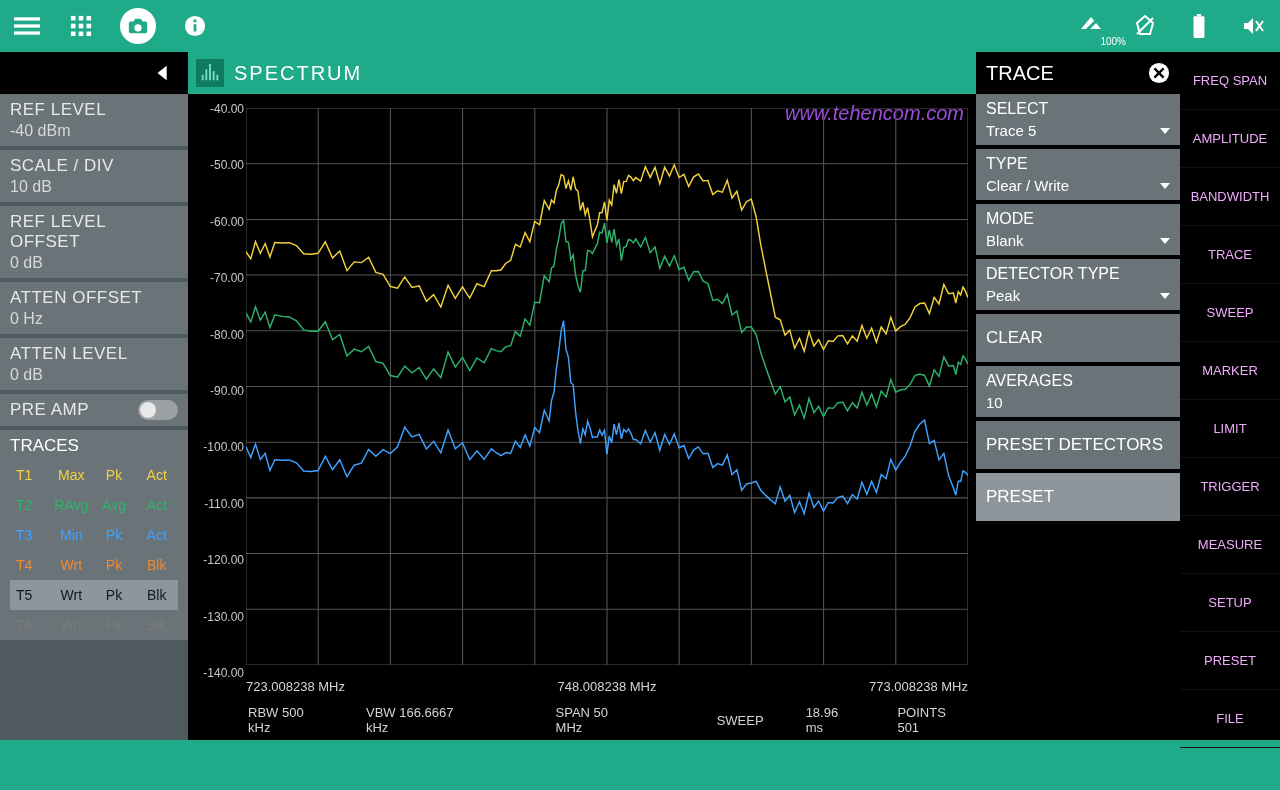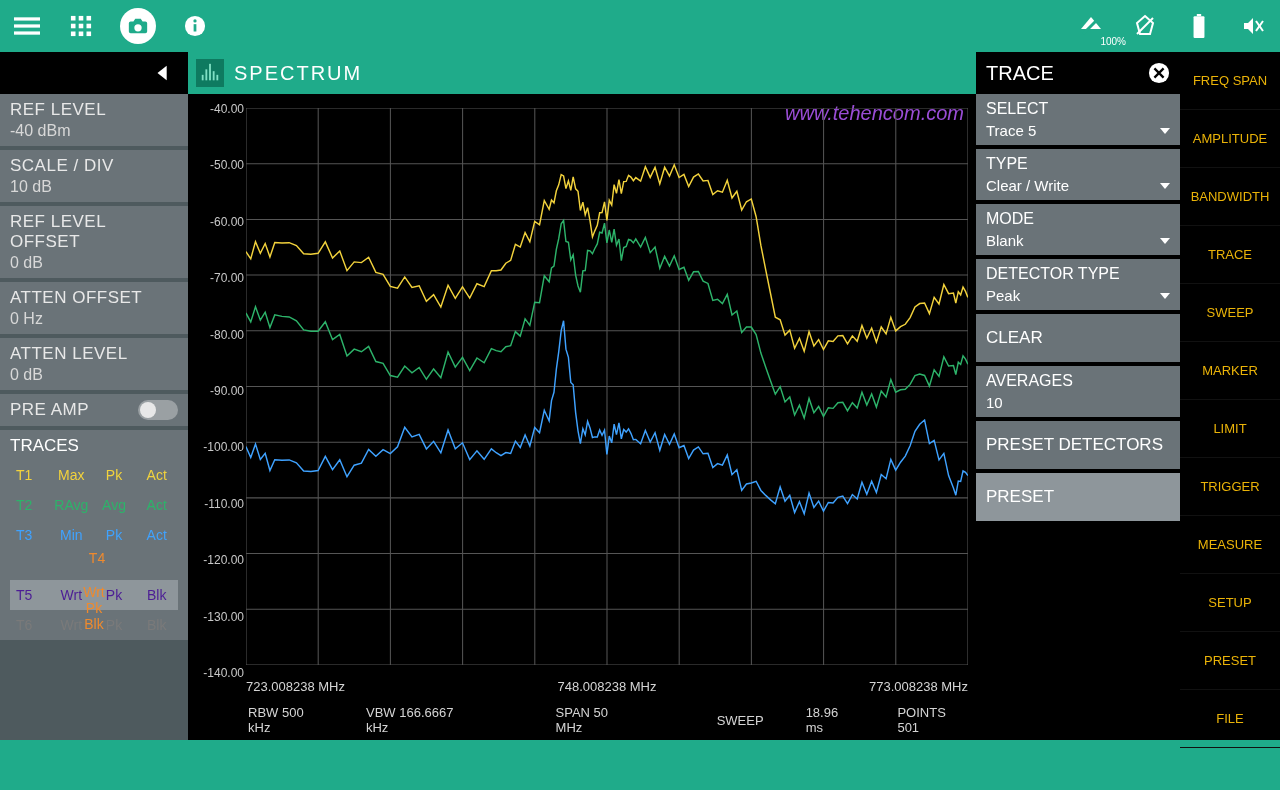--- a/index.html
+++ b/index.html
@@ -37,21 +37,21 @@
 .bottom-info .sp{flex:1}
 .tracepanel{width:204px;background:#000;display:flex;flex-direction:column}
 .tracepanel .hdr{height:42px;display:flex;align-items:center;justify-content:space-between;padding:0 10px;font-size:20px}
 .dd{background:#6a7378;margin:0 0 4px 0;padding:6px 10px 6px 10px;position:relative}
 .dd .dl{font-size:16px}
 .dd .dv{font-size:15px;margin-top:4px;display:flex;justify-content:space-between;align-items:center}
 .dd .triangle{width:0;height:0;border-left:5px solid transparent;border-right:5px solid transparent;border-top:6px solid #fff}
 .btn{background:#6a7378;margin:0 0 4px 0;padding:14px 10px;font-size:17px}
 .btn.preset{background:#8e969b}
 .rightpanel{width:100px;background:#000;display:flex;flex-direction:column}
-.menu-item{flex:0 0 57px;display:flex;align-items:center;justify-content:center;font-size:13px;color:#eab308;text-align:center;border-bottom:1px solid #111}
+.menu-item{flex:0 0 57px;display:flex;align-items:center;justify-content:center;font-size:13px;color:#f0abfc;text-align:center;border-bottom:1px solid #111}
 .bottombar{height:50px;background:#1fab8a}
 svg{display:block}
 </style>
 </head>
 <body>
 
 <div class="topbar">
   <div class="tb-left">
     <div class="icon-btn">
         <svg width="26" height="26" viewBox="0 0 24 24" fill="#fff">
@@ -162,27 +162,27 @@
             <span>RAvg</span>
             <span>Avg</span>
             <span>Act</span>
           </div>
           <div class="trow" style="color: rgb(63, 162, 255);">
             <span>T3</span>
             <span>Min</span>
             <span>Pk</span>
             <span>Act</span>
           </div>
-          <div class="trow" style="color: rgb(239, 138, 46); flex-direction: column;">
+          <div class="trow" style="color: rgb(239, 138, 46);">
             <span>T4</span>
             <span>Wrt</span>
             <span>Pk</span>
             <span>Blk</span>
           </div>
-          <div class="trow sel" style="color: #4c1d95;">
+          <div class="trow sel" style="color: #0f172a;">
             <span>T5</span>
             <span>Wrt</span>
             <span>Pk</span>
             <span>Blk</span>
           </div>
           <div class="trow" style="color: rgb(122, 122, 122);">
             <span>T6</span>
             <span>Wrt</span>
             <span>Pk</span>
             <span>Blk</span>

